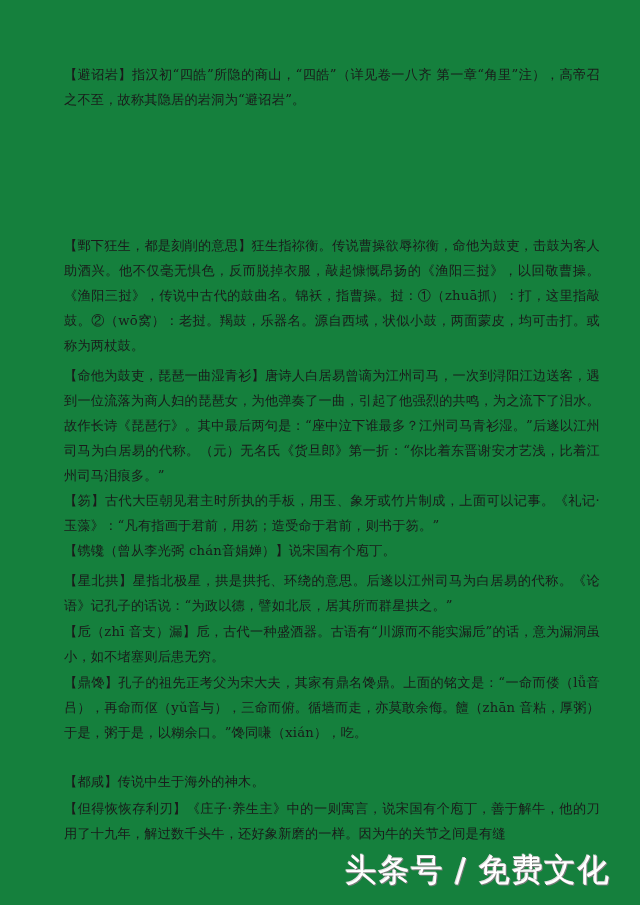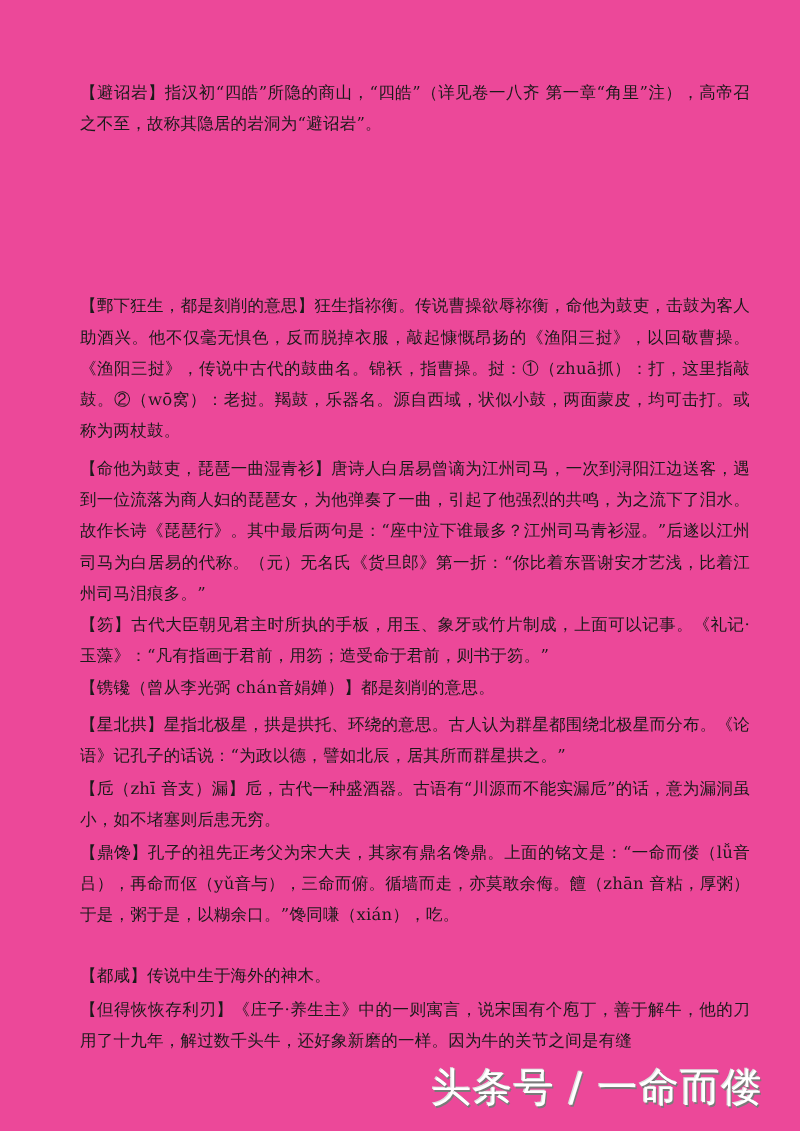--- a/index.html
+++ b/index.html
@@ -1,18 +1,18 @@
 <!DOCTYPE html>
 <html><head>
 <meta charset="utf-8">
 <style>
   html, body { margin: 0; padding: 0; background: #ffffff; }
   body { width: 640px; height: 905px; position: relative; overflow: hidden;
          font-family: "DejaVu Serif", "Liberation Serif", serif; color: #1a1a1a; }
-  .page { position: absolute; left: 0; top: 0; width: 640px; height: 905px; background: #ec4899; }
+  .page { position: absolute; left: 0; top: 0; width: 640px; height: 905px; background: #15803d; }
   .entry { position: absolute; left: 64px; width: 536px; font-size: 13.2px; line-height: 25px;
            letter-spacing: 0.2px; text-align: justify; margin: 0; }
   .term { font-weight: normal; }
   .watermark { position: absolute; left: 345px; top: 849px; font-family: "DejaVu Sans", sans-serif;
                font-size: 32px; color: #ffffff; letter-spacing: 1px;
                text-shadow: 1px 1px 0 #7a7a7a, -1px -1px 0 #e0e0e0, 0 0 1px #9a9a9a; }
 </style>
 </head>
 <body>
 
@@ -20,27 +20,27 @@
   <p class="entry" style="top:62px"><span class="term">【避诏岩】</span><span>指汉初“四皓”所隐的商山，“四皓”（详见卷一八齐 第一章“角里”注），高帝召之不至，故称其隐居的岩洞为“避诏岩”。</span></p>
 
 
 
   <p class="entry" style="top:233px"><span class="term">【鄄下狂生，都是刻削的意思】</span><span>狂生指祢衡。传说曹操欲辱祢衡，命他为鼓吏，击鼓为客人助酒兴。他不仅毫无惧色，反而脱掉衣服，敲起慷慨昂扬的《渔阳三挝》，以回敬曹操。《渔阳三挝》，传说中古代的鼓曲名。锦袄，指曹操。挝：①（zhuā抓）：打，这里指敲鼓。②（wō窝）：老挝。羯鼓，乐器名。源自西域，状似小鼓，两面蒙皮，均可击打。或称为两杖鼓。</span></p>
 
   <p class="entry" style="top:363px"><span class="term">【命他为鼓吏，琵琶一曲湿青衫】</span><span>唐诗人白居易曾谪为江州司马，一次到浔阳江边送客，遇到一位流落为商人妇的琵琶女，为他弹奏了一曲，引起了他强烈的共鸣，为之流下了泪水。故作长诗《琵琶行》。其中最后两句是：“座中泣下谁最多？江州司马青衫湿。”后遂以江州司马为白居易的代称。（元）无名氏《货旦郎》第一折：“你比着东晋谢安才艺浅，比着江州司马泪痕多。”</span></p>
 
   <p class="entry" style="top:488px"><span class="term">【笏】</span><span>古代大臣朝见君主时所执的手板，用玉、象牙或竹片制成，上面可以记事。《礼记·玉藻》：“凡有指画于君前，用笏；造受命于君前，则书于笏。”</span></p>
 
-  <p class="entry" style="top:538px"><span class="term">【镌镵（曾从李光弼 chán音娟婵）】</span><span>都是刻削的意思。</span></p>
+  <p class="entry" style="top:538px"><span class="term">【镌镵（曾从李光弼 chán音娟婵）】</span><span>说宋国有个庖丁。</span></p>
 
-  <p class="entry" style="top:568px"><span class="term">【星北拱】</span><span>星指北极星，拱是拱托、环绕的意思。古人认为群星都围绕北极星而分布。《论语》记孔子的话说：“为政以德，譬如北辰，居其所而群星拱之。”</span></p>
+  <p class="entry" style="top:568px"><span class="term">【星北拱】</span><span>星指北极星，拱是拱托、环绕的意思。后遂以江州司马为白居易的代称。《论语》记孔子的话说：“为政以德，譬如北辰，居其所而群星拱之。”</span></p>
 
   <p class="entry" style="top:619px"><span class="term">【卮（zhī 音支）漏】</span><span>卮，古代一种盛酒器。古语有“川源而不能实漏卮”的话，意为漏洞虽小，如不堵塞则后患无穷。</span></p>
 
   <p class="entry" style="top:670px"><span class="term">【鼎馋】</span><span>孔子的祖先正考父为宋大夫，其家有鼎名馋鼎。上面的铭文是：“一命而偻（lǚ音吕），再命而伛（yǔ音与），三命而俯。循墙而走，亦莫敢余侮。饘（zhān 音粘，厚粥）于是，粥于是，以糊余口。”馋同嗛（xián），吃。</span></p>
 
 
   <p class="entry" style="top:796px"><span class="term">【但得恢恢存利刃】</span><span>《庄子·养生主》中的一则寓言，说宋国有个庖丁，善于解牛，他的刀用了十九年，解过数千头牛，还好象新磨的一样。因为牛的关节之间是有缝</span></p>
 
   <p class="entry" style="top:769px"><span class="term">【都咸】</span><span>传说中生于海外的神木。</span></p>
 
-  <div class="watermark">头条号 / 一命而偻</div>
+  <div class="watermark">头条号 / 免费文化</div>
 </div>
 
 </body></html>

